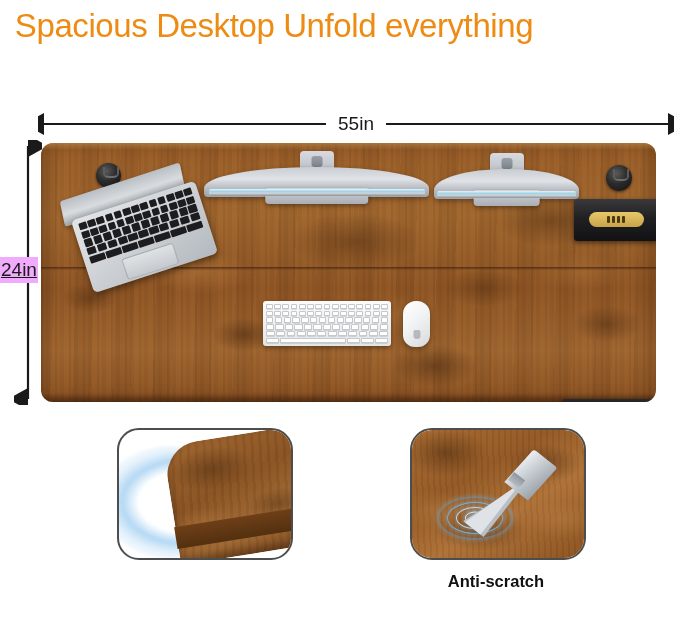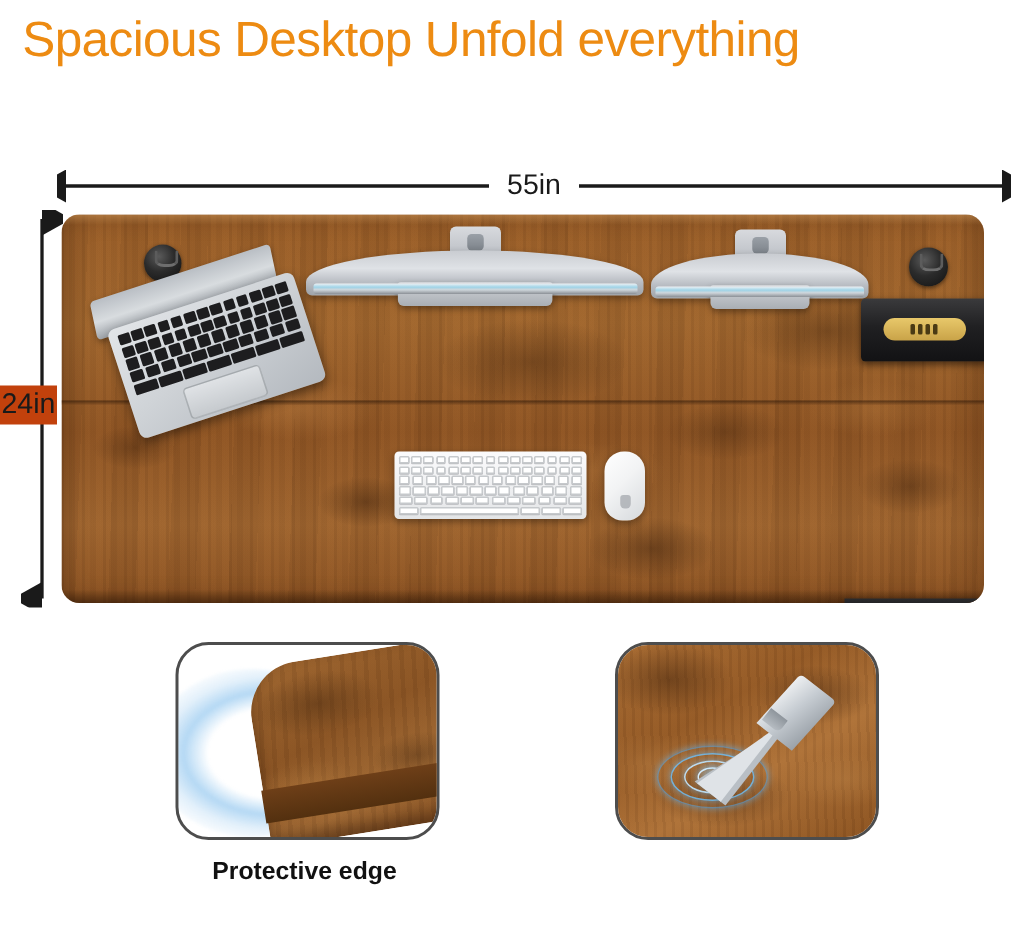--- a/index.html
+++ b/index.html
@@ -73,22 +73,23 @@
     width: 52px;
     height: 30px;
     display: flex;
     align-items: center;
     justify-content: flex-start;
     font-size: 19px;
     font-weight: 500;
     color: #1a1a1a;
   }
   #height-label span {
-    background: #c2410c;
+    background: #f0abfc;
     padding: 2px 1px;
+    text-decoration: underline;
   }
 
   
   #desk {
     position: absolute;
     left: 41px;
     top: 143px;
     width: 615px;
     height: 259px;
     border-radius: 12px;
@@ -730,21 +731,20 @@
   </div>
 </div>
 
 <div class="feature" id="feature-edge">
   <div class="feature-box">
     <div id="edge-glow"></div>
     <div id="edge-corner"></div>
     <div id="edge-corner-face"></div>
   </div>
   <div class="feature-caption">
-    <div>Protective edge</div>
   </div>
 </div>
 
 <div class="feature" id="feature-scratch">
   <div class="feature-box">
     <div id="scratch-bg"></div>
     <div id="ripple">
       <span></span>
         <span></span>
         <span></span>
@@ -752,14 +752,15 @@
       <div id="ripple-core"></div>
     </div>
     <div id="knife">
       <div id="knife-blade"></div>
       <div id="knife-edge"></div>
       <div id="knife-handle"></div>
       <div id="knife-notch"></div>
     </div>
   </div>
   <div class="feature-caption">
+    <div>Anti-scratch</div>
   </div>
 </div>
 
 </body></html>

